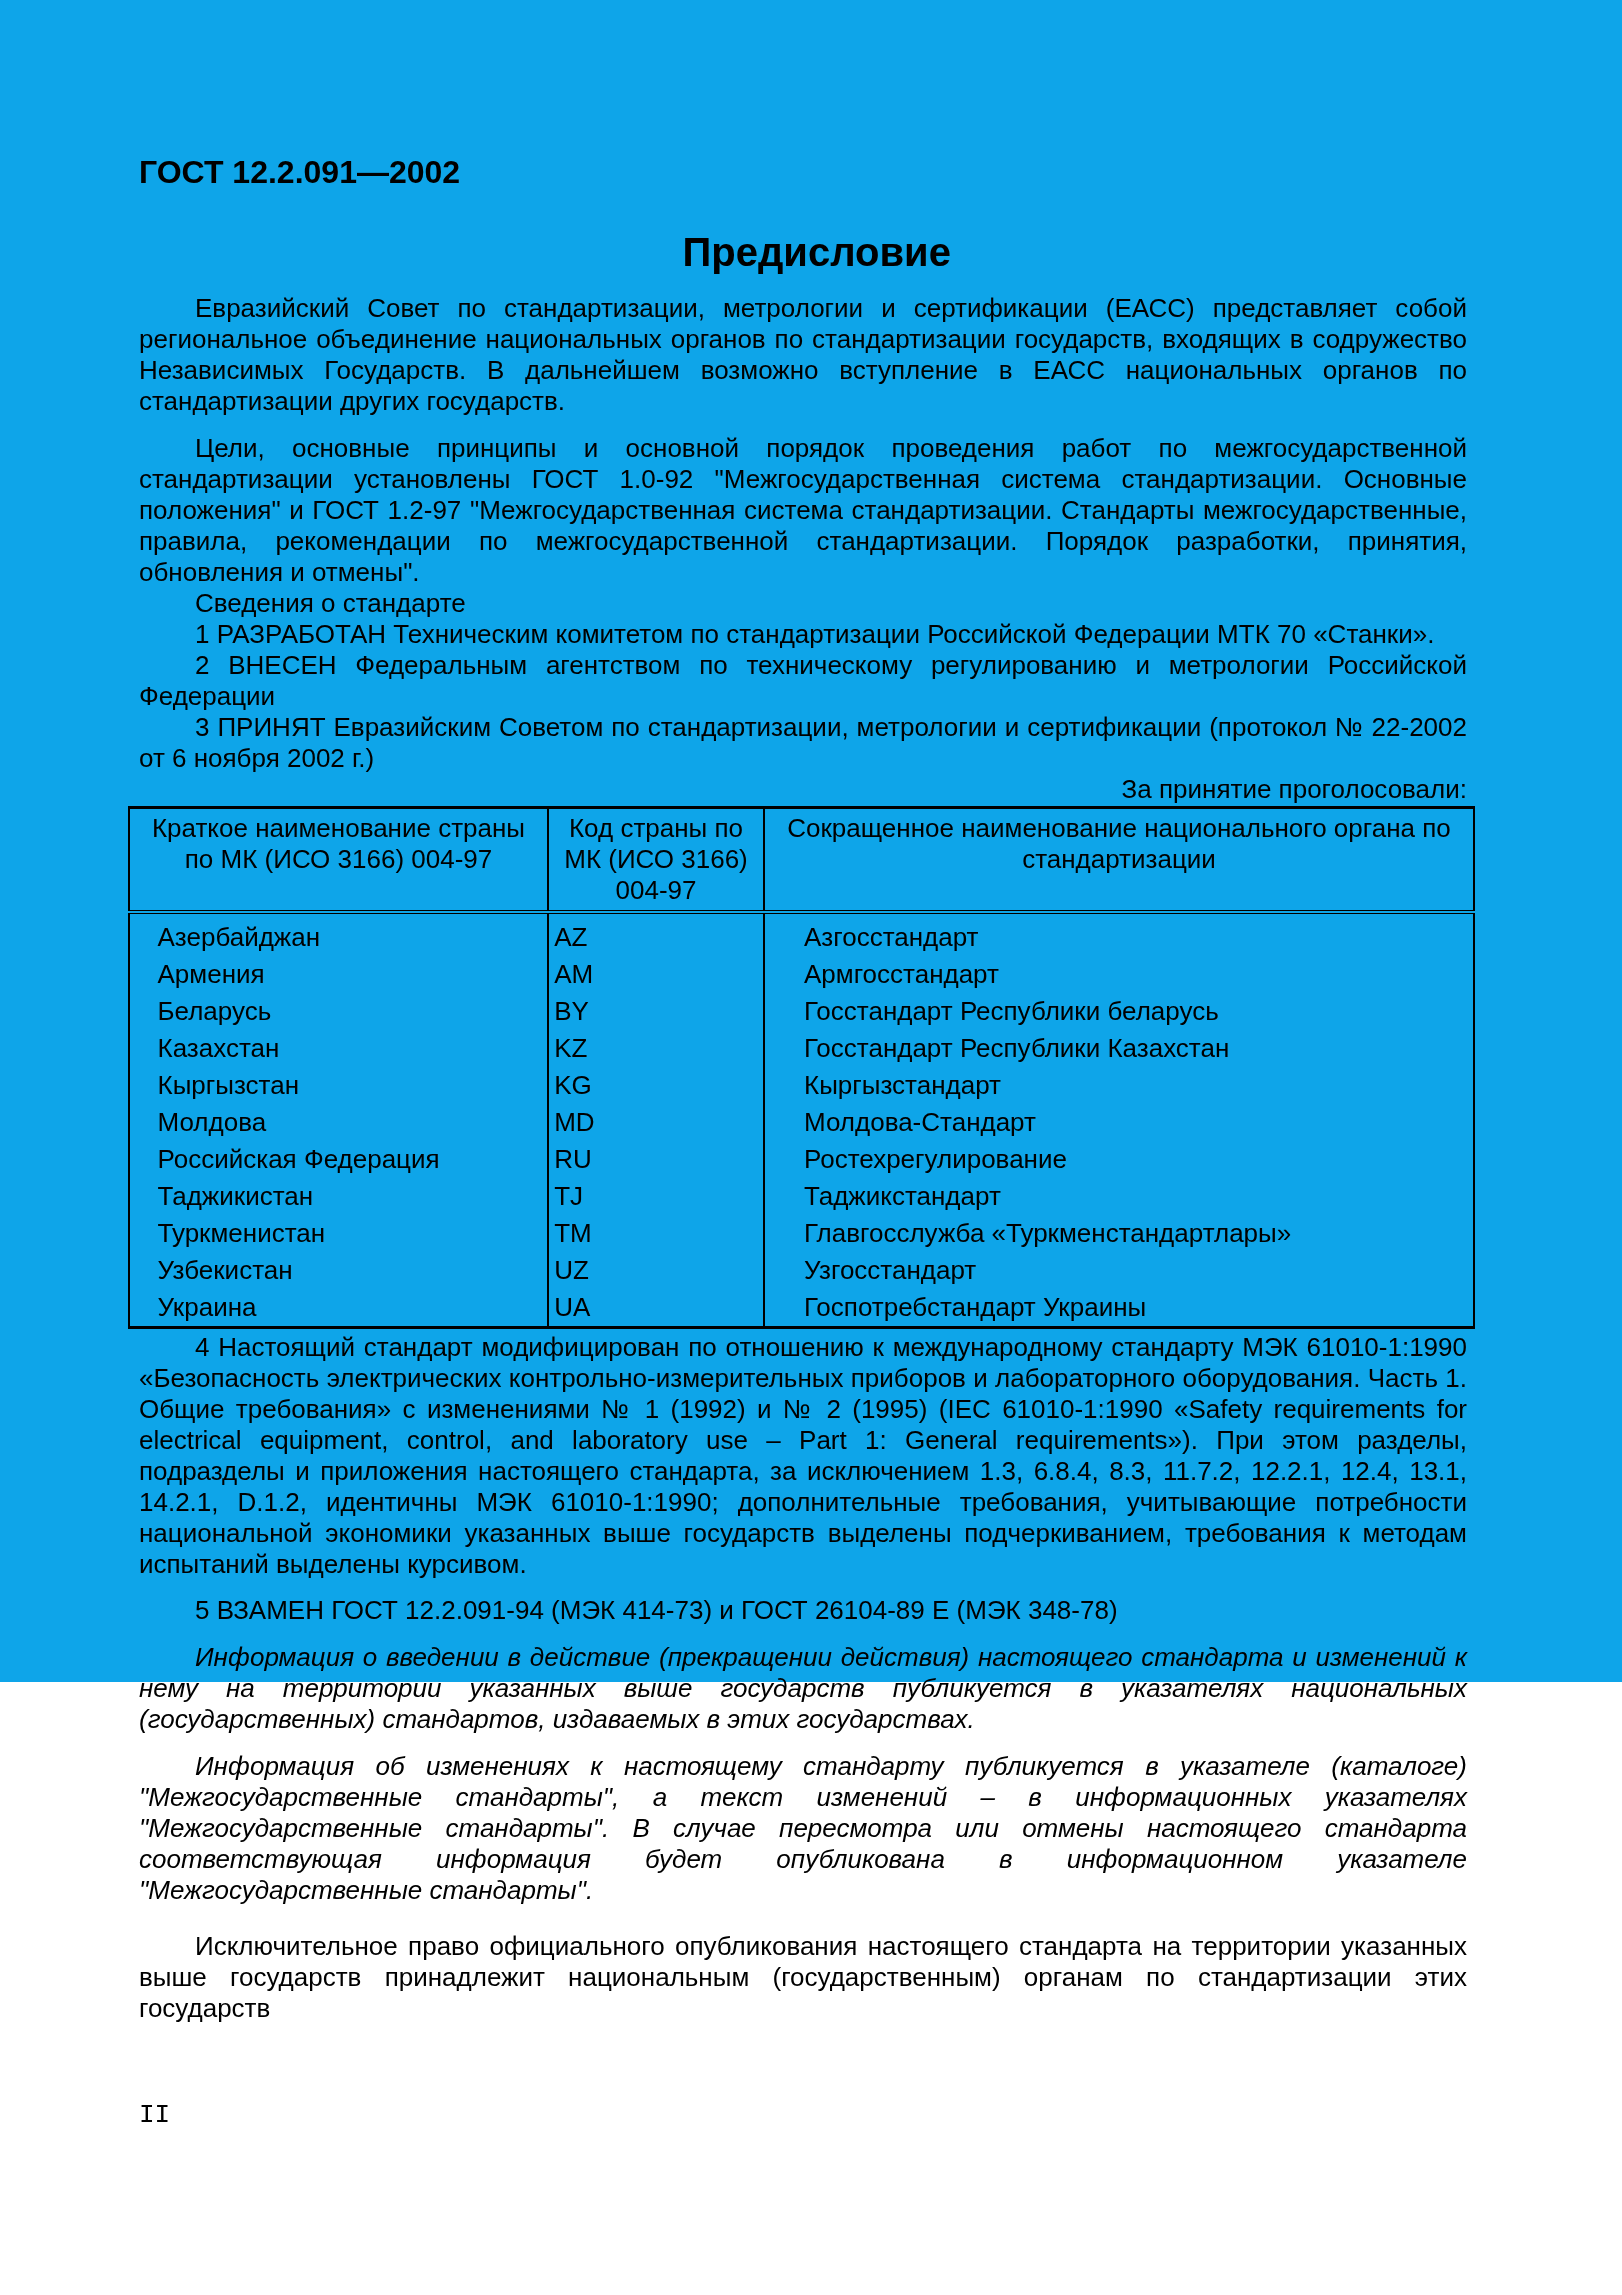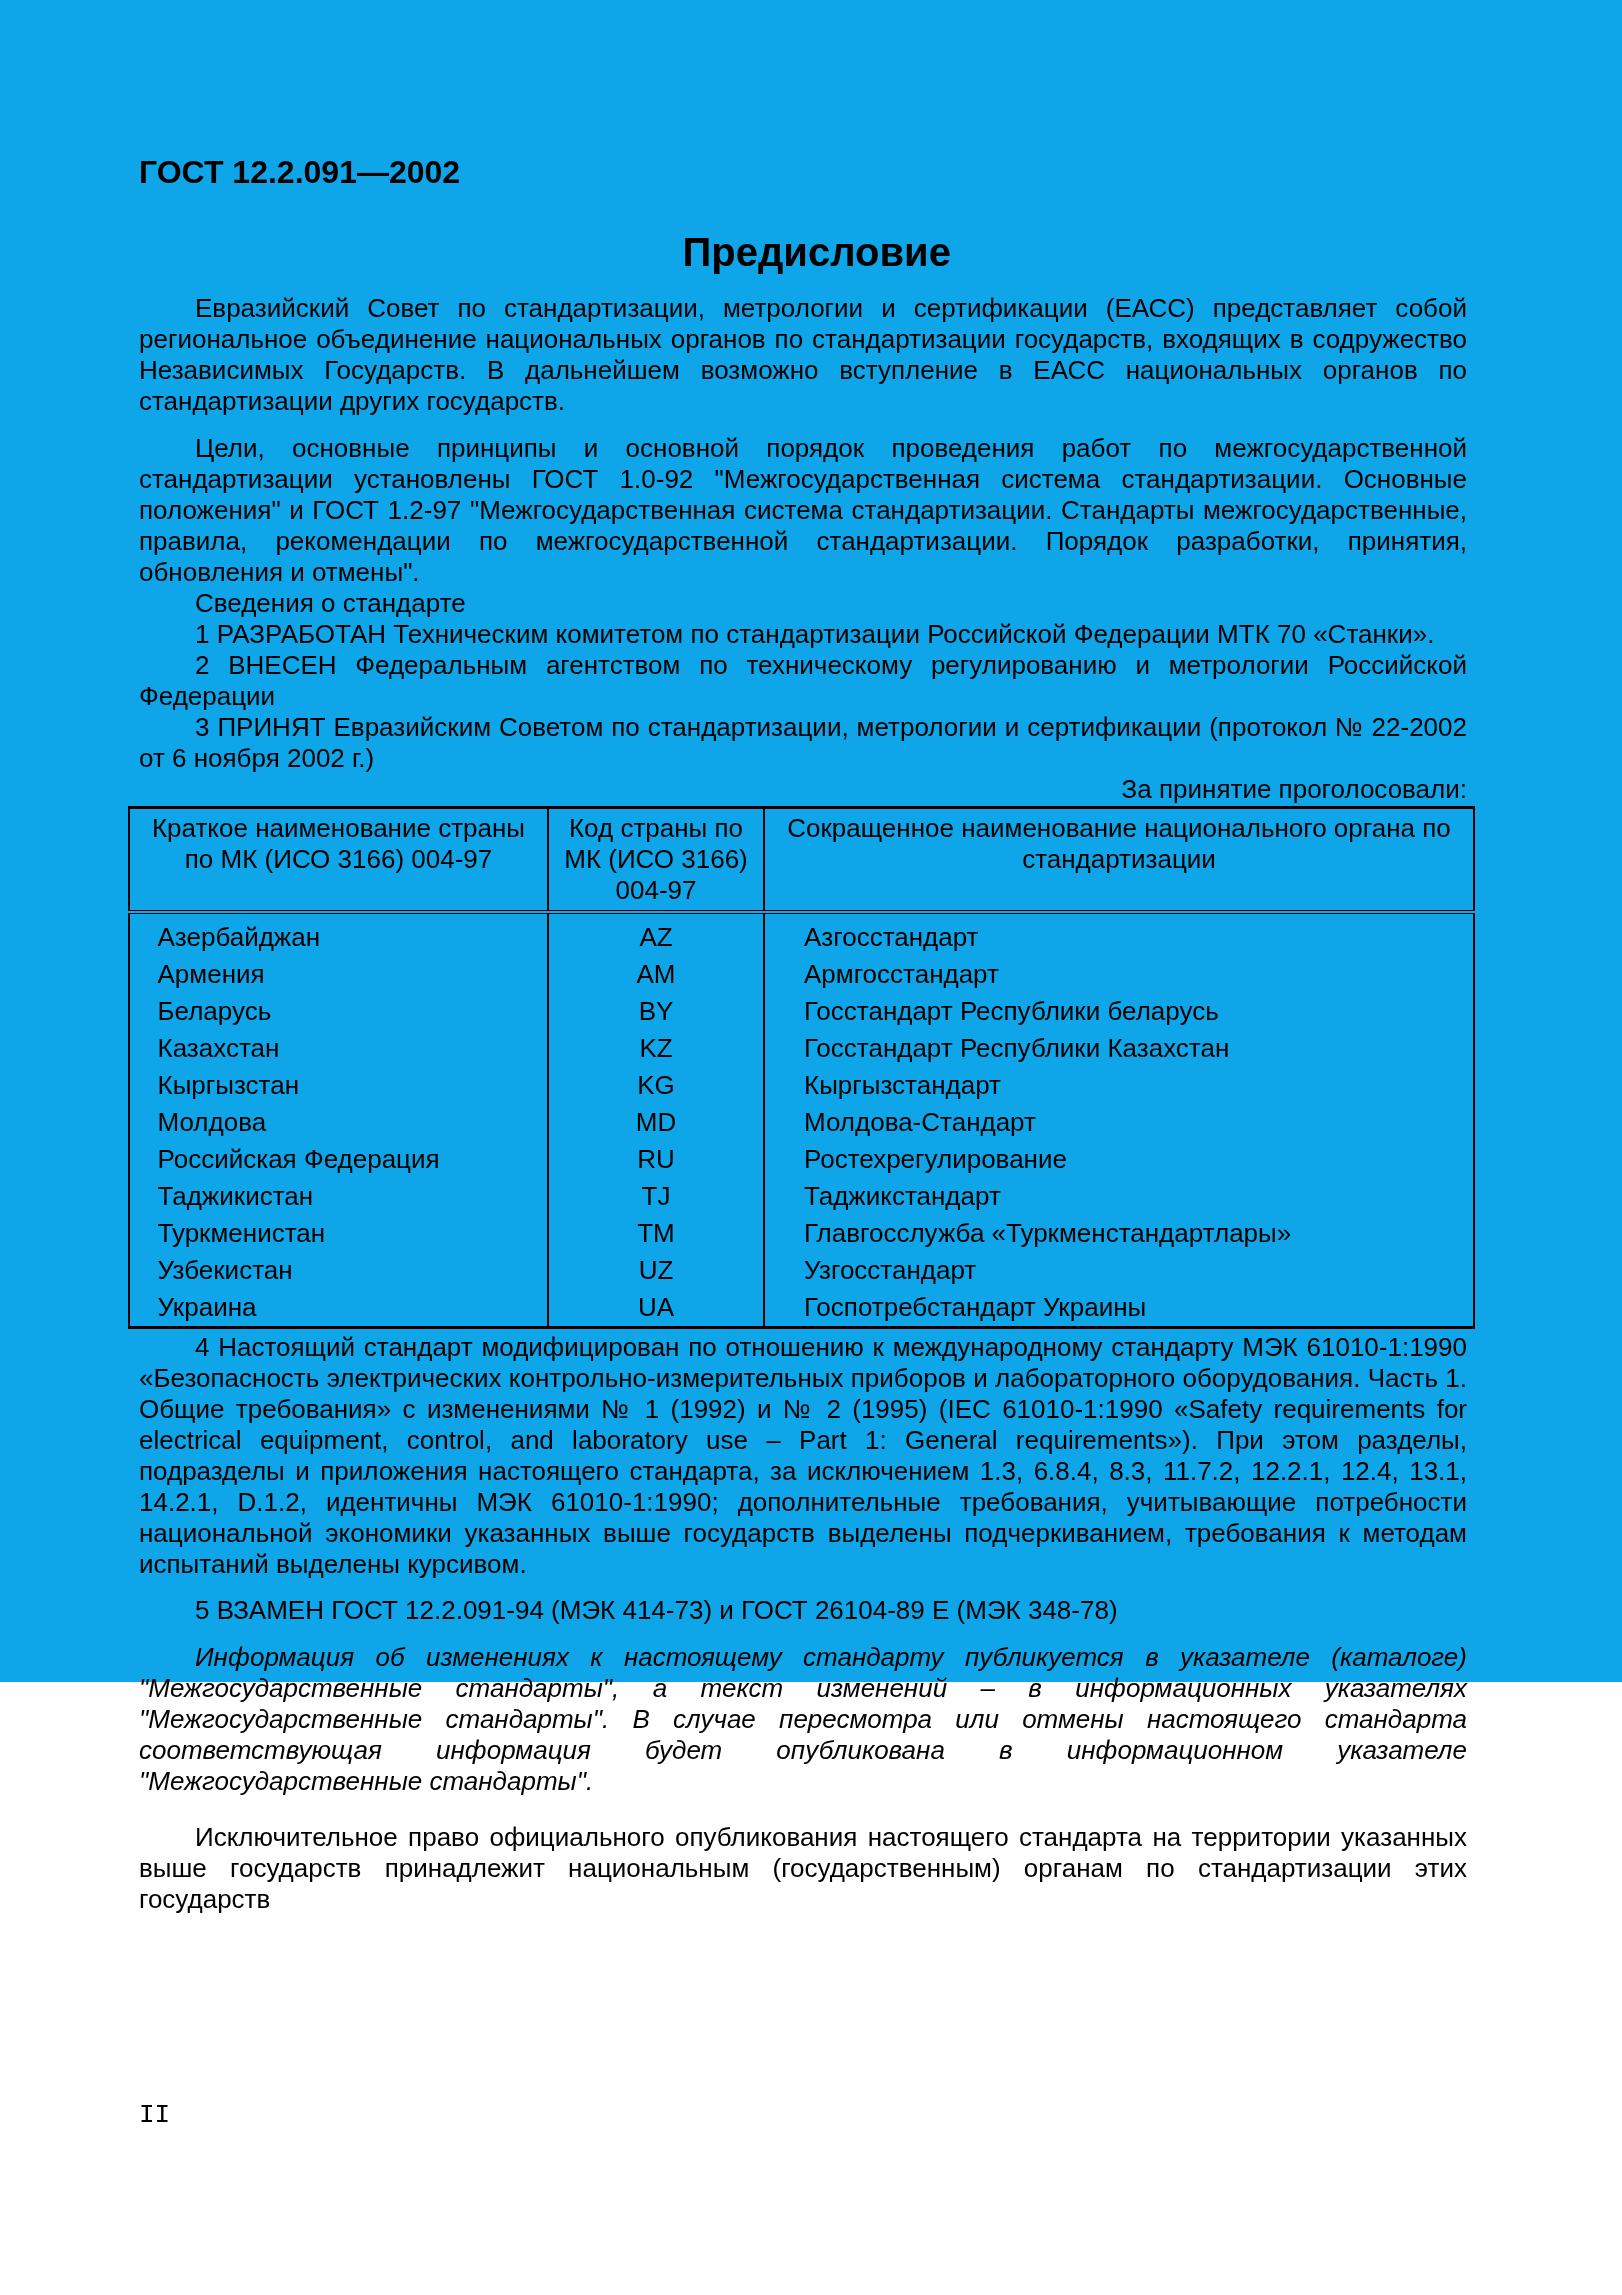--- a/index.html
+++ b/index.html
@@ -38,21 +38,21 @@
     font-weight: normal; vertical-align: top; text-align: center;
     padding: 3.9px 5.2px 3.9px 5.2px; border-right: 2px solid #000;
   }
   table.votes thead tr { border-top: 3.3px solid #000; margin-left: 18px; }
   table.votes thead tr th { border-bottom: 4.6px double #000; height: 93px; box-sizing: border-box; }
   table.votes td {
     padding: 0 5.2px; height: 37px; vertical-align: middle;
     border-right: 2px solid #000;
   }
   table.votes td.c1 { padding-left: 27.5px; text-align: left; }
-  table.votes td.c2 { text-align: center; }
+  table.votes td.c2 { }
   table.votes td.c3 { padding-left: 39px; text-align: left; }
   table.votes tbody tr:first-child td { padding-top: 5.2px; }
   table.votes tbody tr:last-child td { border-bottom: 3.9px solid #000; }
   table.votes .left-edge { border-left: 2px solid #000; }
   table.votes .right-edge { border-right: 2.6px solid #000; }
 
   .page-num {
     position: absolute; left: 139px; top: 2100px;
     font-family: Liberation Mono, monospace;
     font-size: 26px;
@@ -138,19 +138,20 @@
           <tr>
             <td class="c1 left-edge">Украина</td>
             <td class="c2">UA</td>
             <td class="c3 right-edge">Госпотребстандарт Украины</td>
           </tr>
         </tbody>
     </table>
 
     <p class="p" style="margin-top:2.6px">4  Настоящий стандарт модифицирован по отношению к международному стандарту МЭК 61010-1:1990 «Безопасность электрических контрольно-измерительных приборов и лабораторного оборудования. Часть 1. Общие требования» с изменениями № 1 (1992) и № 2 (1995) (IEC 61010-1:1990 «Safety requirements for electrical equipment, control, and laboratory use – Part 1: General requirements»). При этом разделы, подразделы и приложения настоящего стандарта, за исключением 1.3, 6.8.4, 8.3, 11.7.2, 12.2.1, 12.4, 13.1, 14.2.1, D.1.2, идентичны МЭК 61010-1:1990; дополнительные требования, учитывающие потребности национальной экономики указанных выше государств выделены подчеркиванием, требования к методам испытаний выделены курсивом.</p>
     <p class="p gap">5  ВЗАМЕН ГОСТ 12.2.091-94 (МЭК 414-73) и ГОСТ 26104-89 Е (МЭК 348-78)</p>
+    <p class="p italic gap">Информация о введении в действие (прекращении действия) настоящего стандарта и изменений к нему на территории указанных выше государств публикуется в указателях национальных (государственных) стандартов, издаваемых в этих государствах.</p>
     <p class="p italic gap">Информация об изменениях к настоящему стандарту публикуется в указателе (каталоге) "Межгосударственные стандарты", а текст изменений – в информационных указателях "Межгосударственные стандарты". В случае пересмотра или отмены настоящего стандарта соответствующая информация будет опубликована в информационном указателе "Межгосударственные стандарты".</p>
     <p class="p gap-lg">Исключительное право официального опубликования настоящего стандарта на территории указанных выше государств принадлежит национальным (государственным) органам по стандартизации этих государств</p>
   </div>
 
   <div class="page-num">II</div>
 </div>
 
 
 </body></html>

